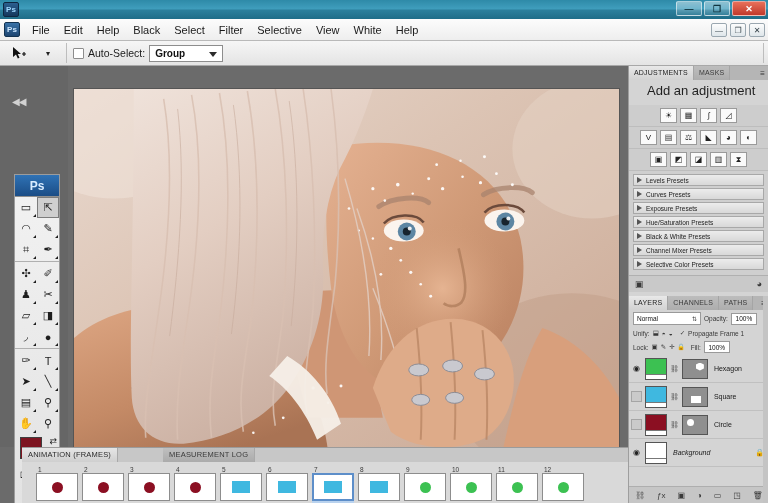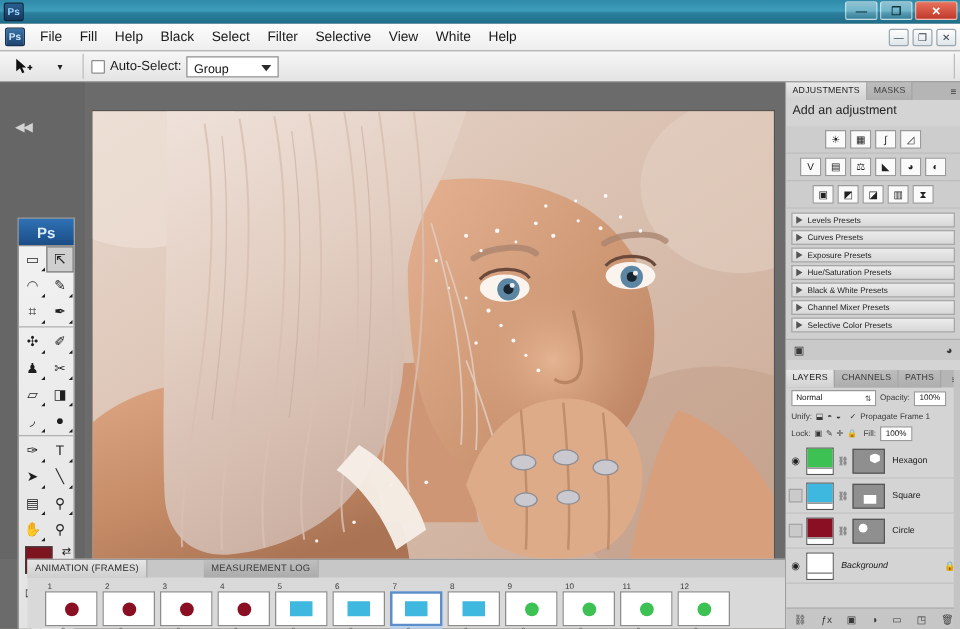--- a/index.html
+++ b/index.html
@@ -80,22 +80,22 @@
   }
   .opt-sep { width: 1px; height: 20px; background: #bdbdbd; }
   .chk {
     width: 11px; height: 11px; border: 1px solid #8d8d8d; background: #fff;
     display: inline-block; border-radius: 1px;
   }
   .opt-label { font-size: 10.5px; color: #1c1c1c; }
   .opt-group { display: flex; align-items: center; gap: 4px; }
   .opt-select {
     width: 74px; height: 17px; border: 1px solid #8d8d8d; background: #fff;
-    font-size: 10px; display: flex; align-items: flex-end; padding-left: 5px;
-    position: relative; color: #111;
+    font-size: 10px; display: flex; align-items: center; padding-left: 5px;
+    position: relative; color: #111; font-weight: bold;
   }
   .opt-select .arrow {
     position: absolute; right: 5px; top: 6px;
     border-left: 4px solid transparent; border-right: 4px solid transparent;
     border-top: 5px solid #2b2b2b;
   }
 
   
   .workspace {
     position: absolute; left: 0; top: 66px; width: 768px; height: 437px;
@@ -198,21 +198,21 @@
   .panel-tabs {
     display: flex; height: 14px; background: #b5b5b5; position: relative;
   }
   .panel-tab {
     font-size: 7px; padding: 3px 5px 0 5px; color: #222; letter-spacing: .2px;
     background: linear-gradient(180deg,#e8e8e8,#d2d2d2); border-right: 1px solid #a5a5a5;
   }
   .panel-tab.inactive { background: linear-gradient(180deg,#bdbdbd,#adadad); color: #3b3b3b; }
   .panel-menu { position: absolute; right: 3px; top: 3px; font-size: 8px; color: #333; }
   .adj-body { background: #d4d4d4; padding: 3px 5px; }
-  .adj-title { font-size: 10px; color: #1f1f1f; margin-bottom: 4px; }
+  .adj-title { font-size: 13px; color: #1f1f1f; margin-bottom: 4px; margin-left: 13px; }
   .adj-rows { background: #cdcdcd; }
   .adj-row {
     display: flex; justify-content: center; gap: 3px; padding: 3px 0;
     border-bottom: 1px solid #bdbdbd;
   }
   .adj-ico {
     width: 17px; height: 15px; background: #fafafa; border: 1px solid #9a9a9a;
     display: flex; align-items: center; justify-content: center; font-size: 8px;
     color: #222; overflow: hidden;
   }
@@ -293,21 +293,21 @@
       <div class="win-btn">—</div>
       <div class="win-btn">❐</div>
       <div class="win-btn close">✕</div>
     </div>
   </div>
 
   <div class="menubar">
     <div class="menu-ps-icon">Ps</div>
     <div id="menu-items" style="display:flex;">
         <div class="menu-item">File</div>
-        <div class="menu-item">Fill</div>
+        <div class="menu-item">Edit</div>
         <div class="menu-item">Help</div>
         <div class="menu-item">Black</div>
         <div class="menu-item">Select</div>
         <div class="menu-item">Filter</div>
         <div class="menu-item">Selective</div>
         <div class="menu-item">View</div>
         <div class="menu-item">White</div>
         <div class="menu-item">Help</div>
       </div>
     <div class="doc-win-btns">

